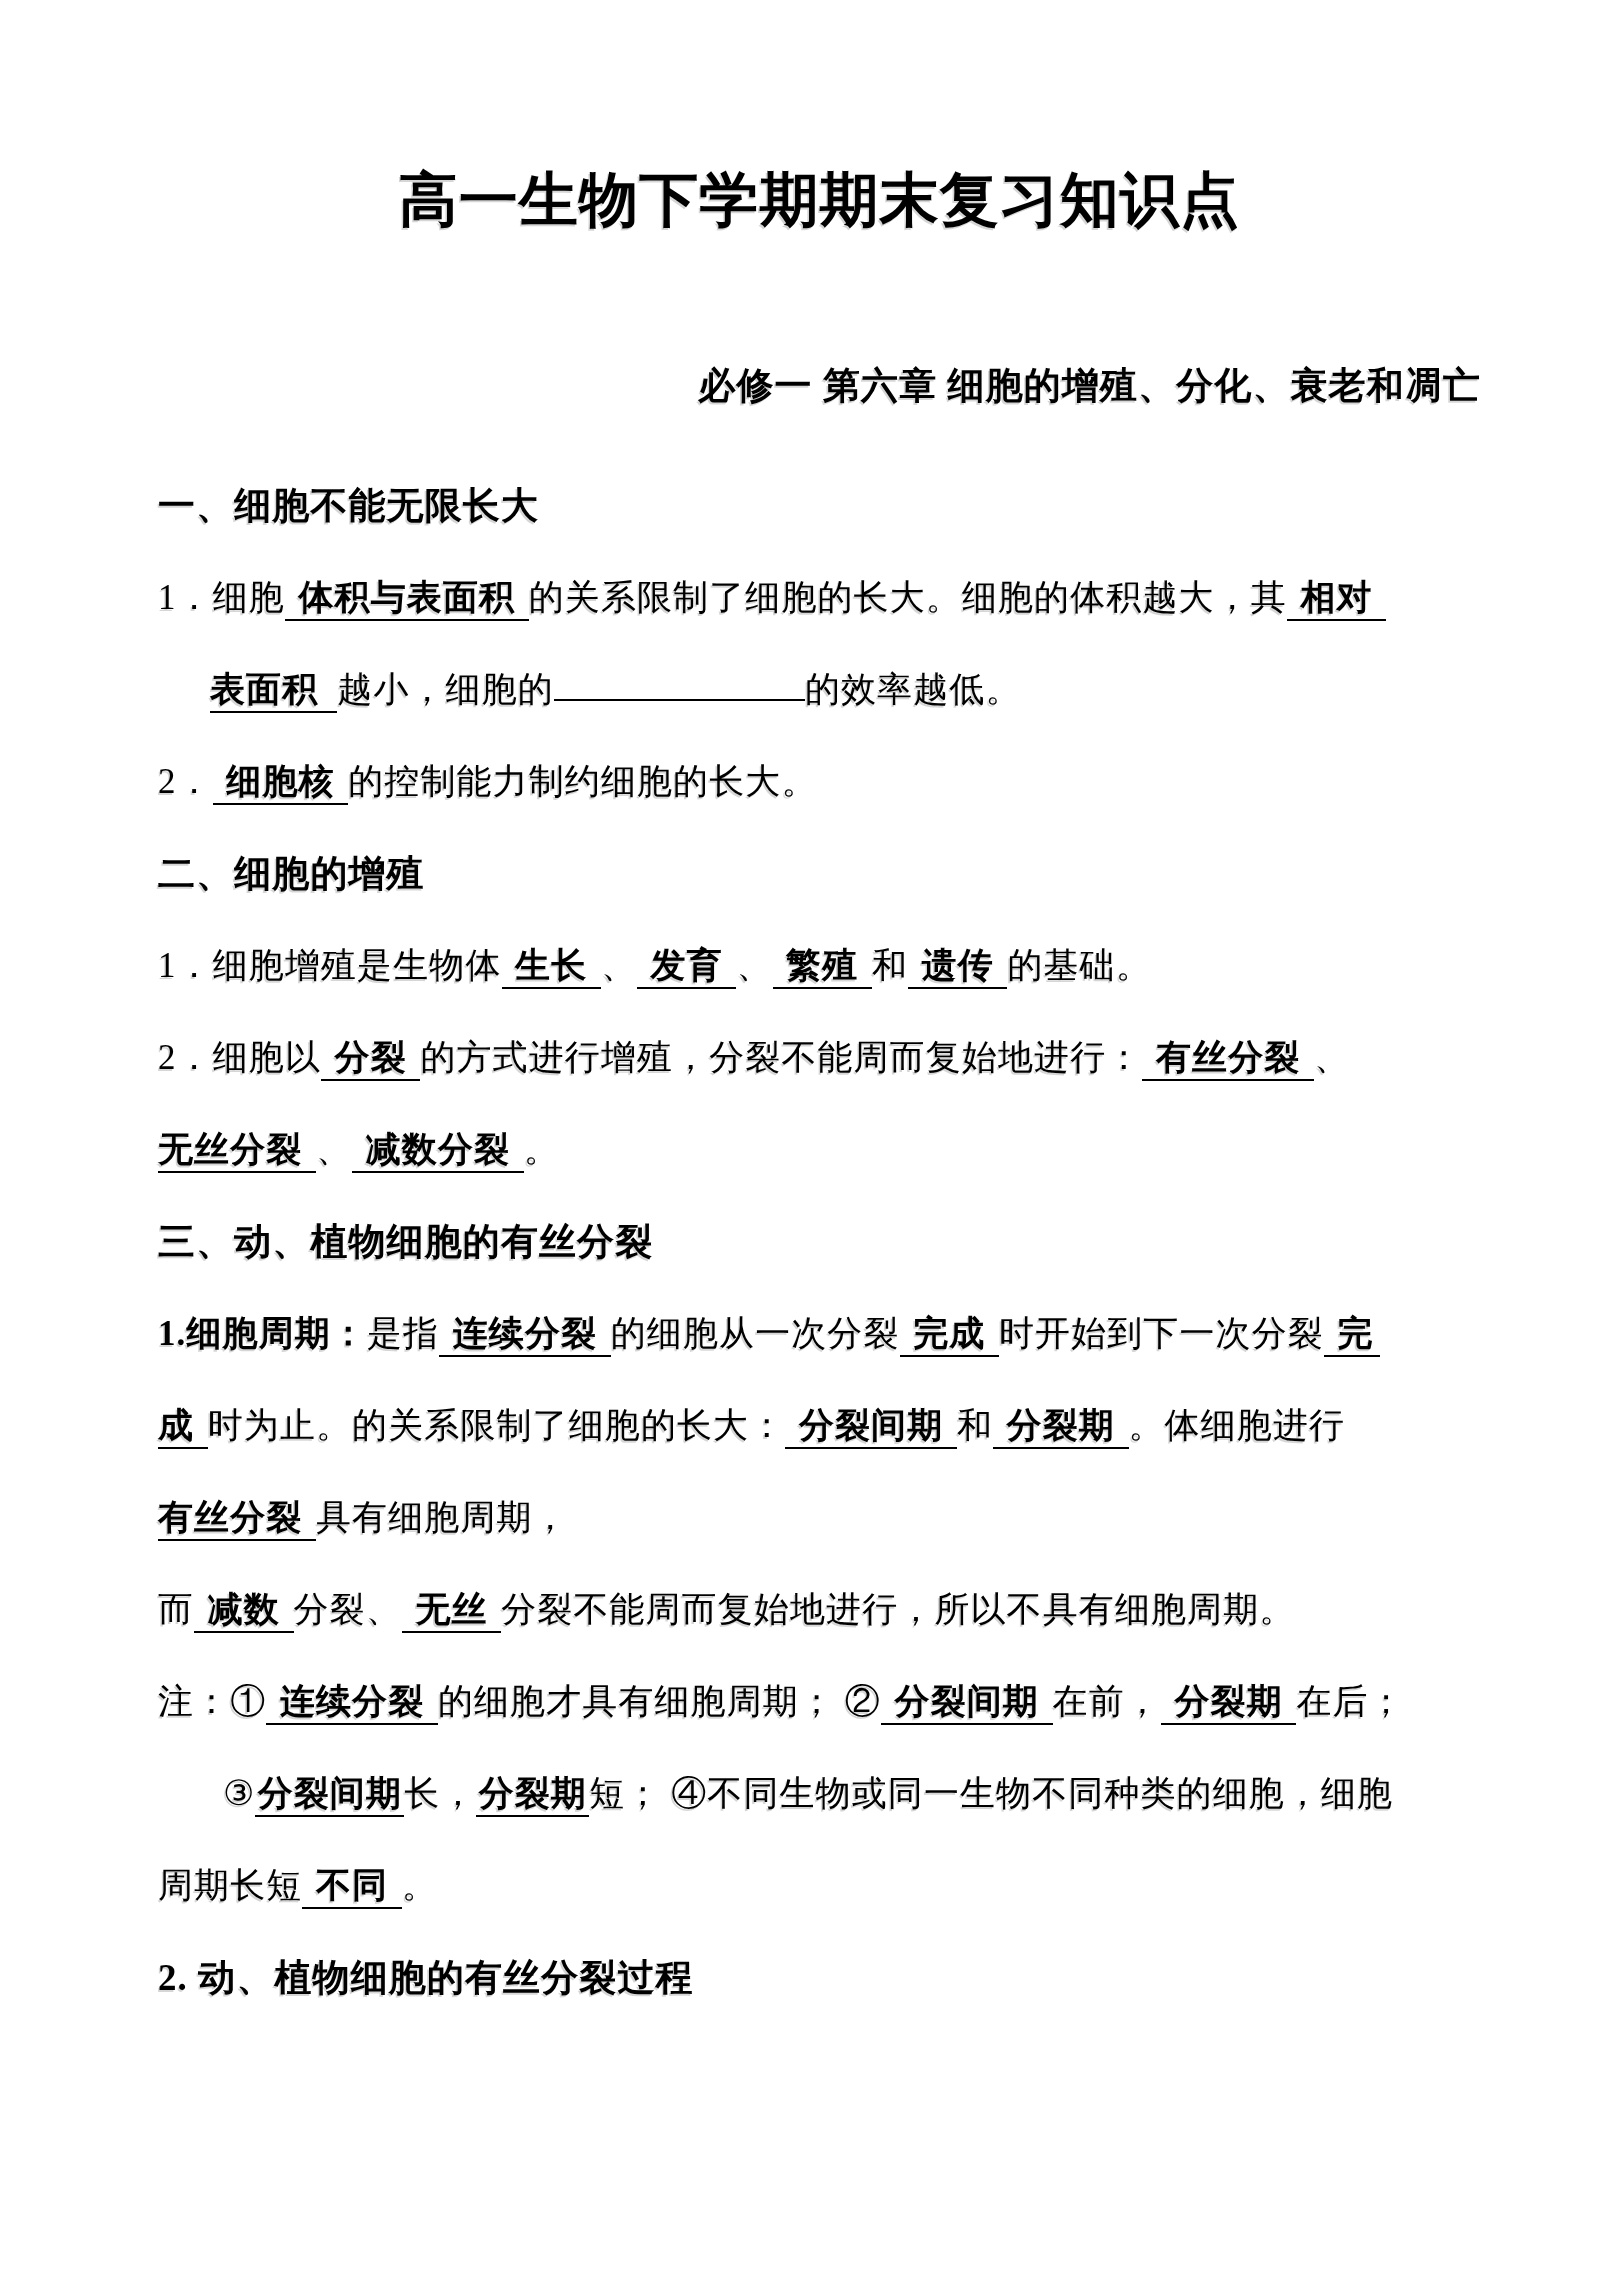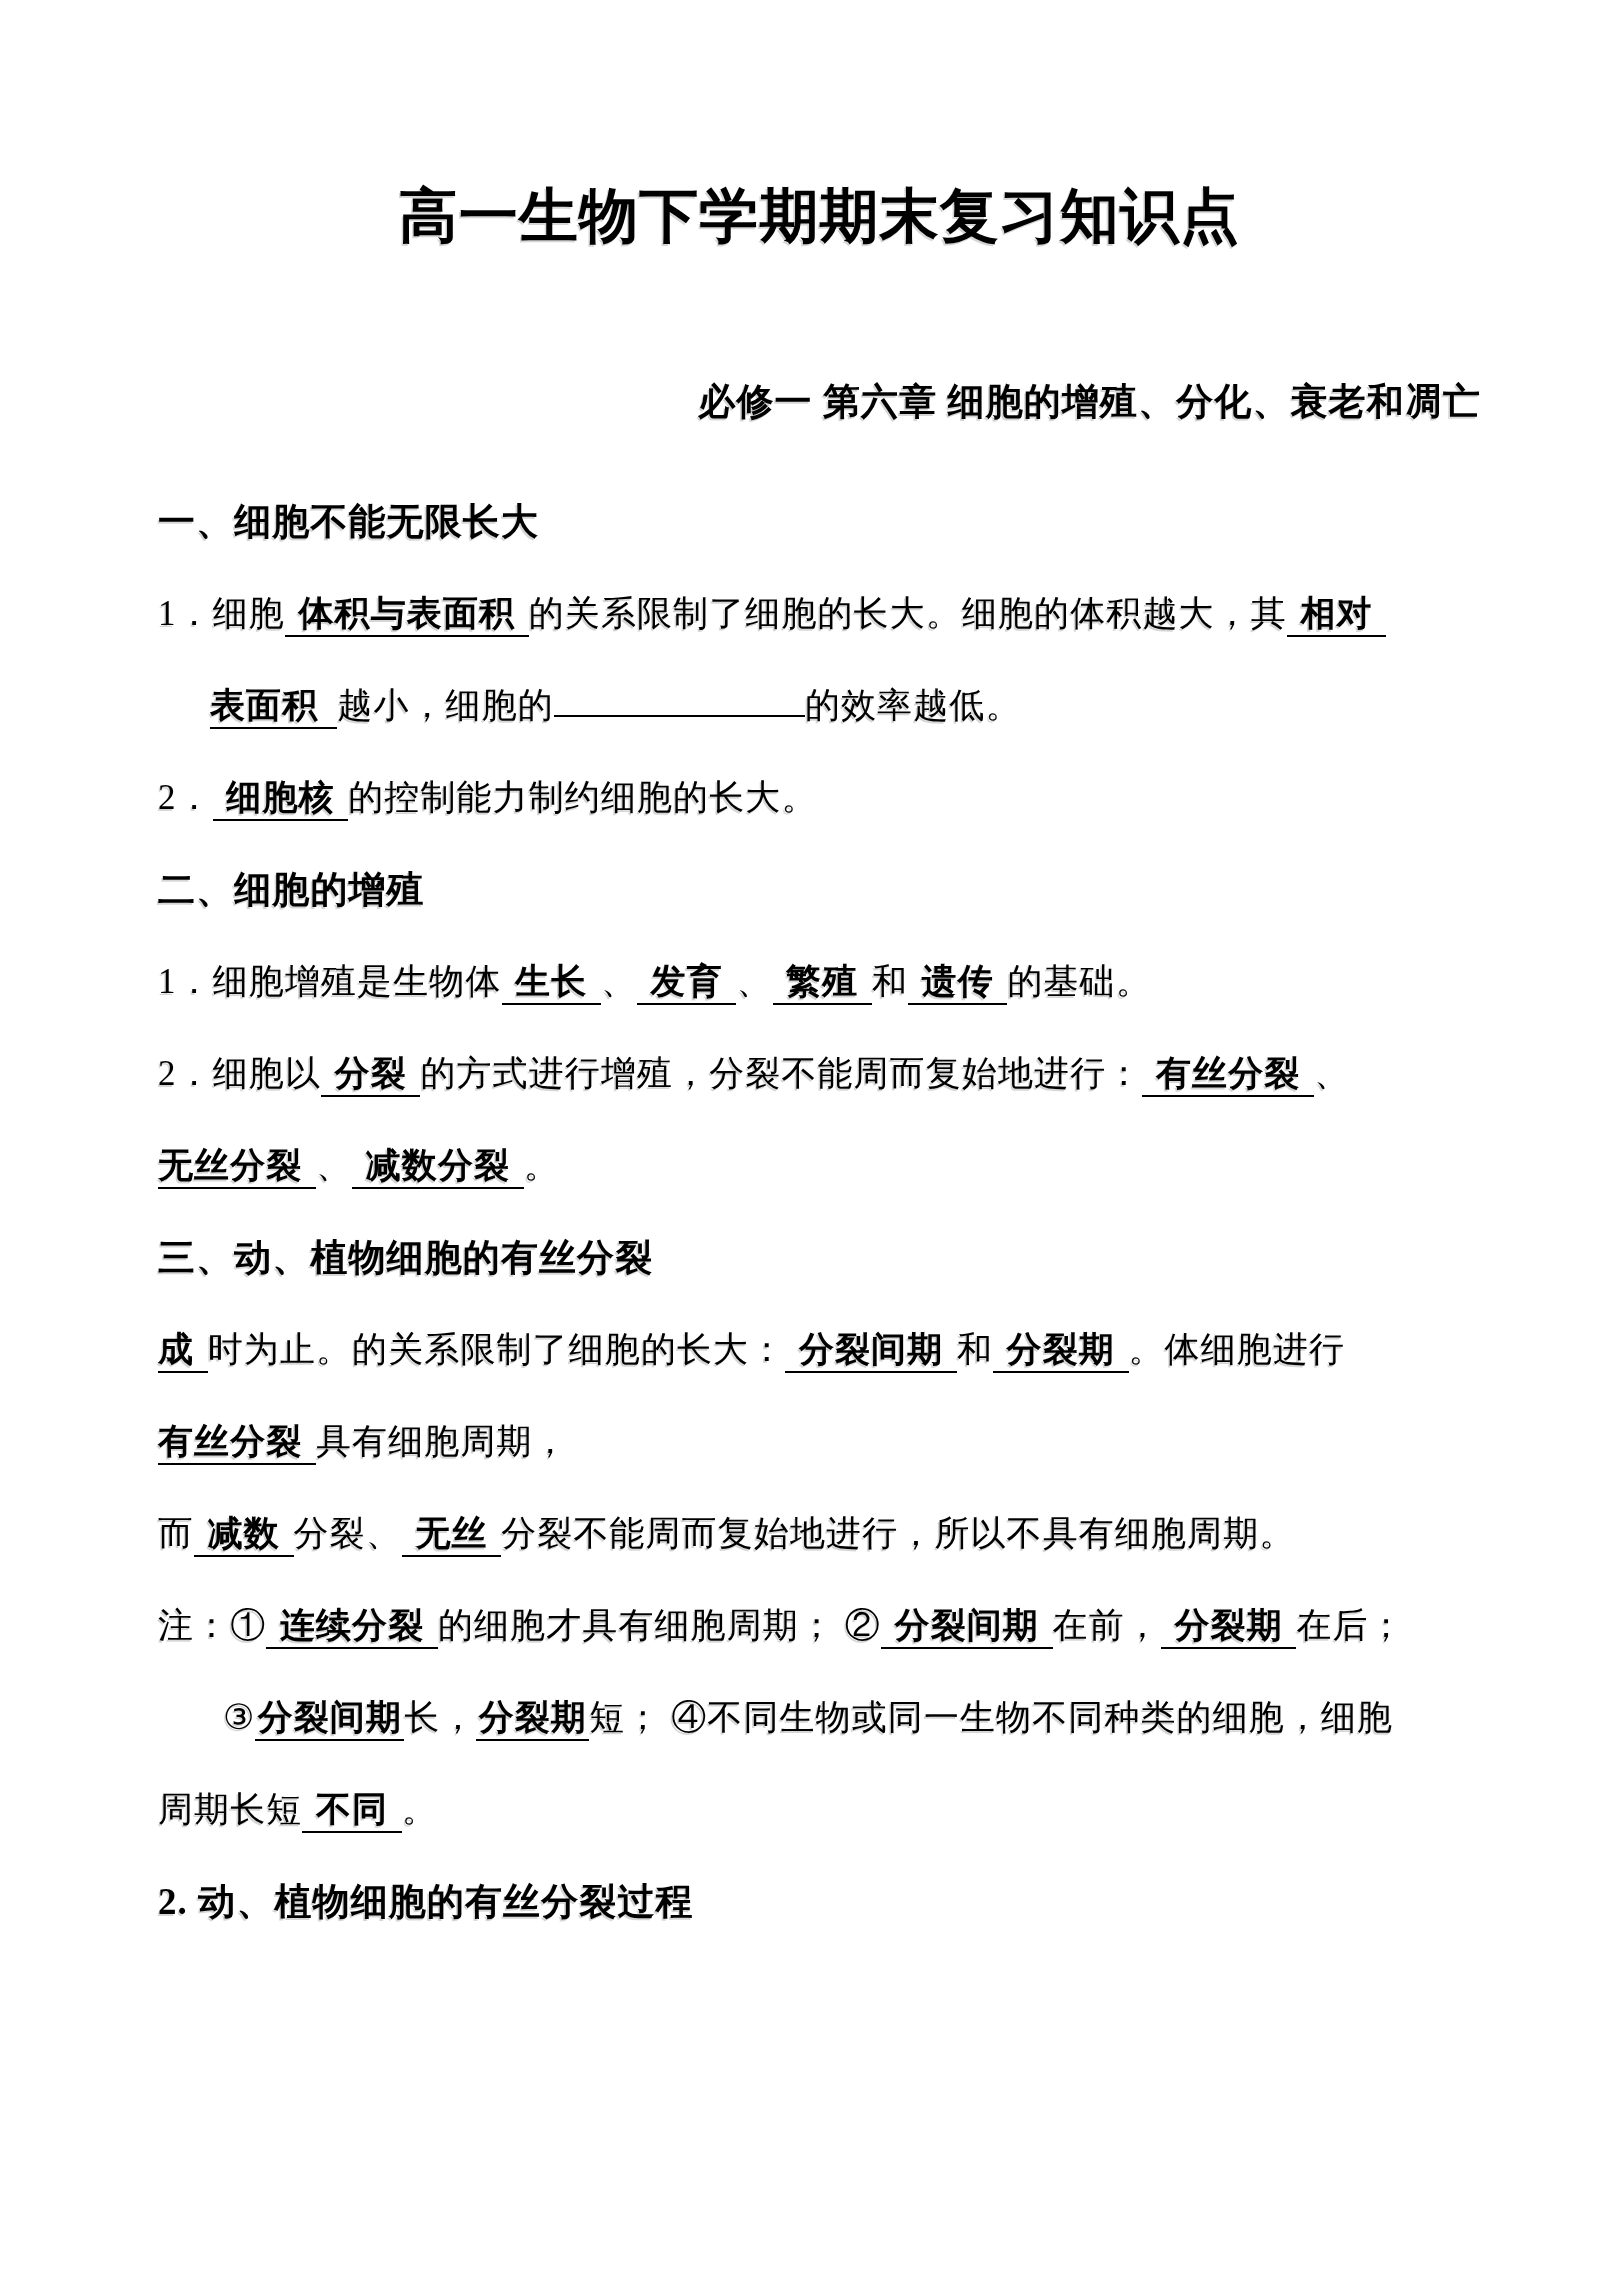--- a/index.html
+++ b/index.html
@@ -14,21 +14,21 @@
     background: #ffffff;
     overflow: hidden;
     font-family: "Liberation Serif", "DejaVu Serif", serif;
     color: #000;
   }
   .content {
     padding: 164px 142px 0 158px;
     text-shadow: -1.6px 1.6px 0 rgba(0,0,0,0.16);
   }
   .doc-title {
-    margin: 16px;
+    margin: 0;
     font-size: 59px;
     font-weight: bold;
     text-align: center;
     line-height: 1.25;
     letter-spacing: 1.1px;
     white-space: nowrap;
   }
   .doc-subtitle {
     margin: 123px 0 49px 0;
     font-size: 37px;
@@ -73,20 +73,21 @@
     <div class="doc-body">
         <div class="line heading"><span class="seg">一、细胞不能无限长大</span></div>
         <div class="line"><span class="seg">1．细胞</span><span class="seg ans">体积与表面积</span><span class="seg">的关系限制了细胞的长大。细胞的体积越大，其</span><span class="seg ans">相对</span></div>
         <div class="line" style="padding-left: 52px;"><span class="seg ans" style="padding-left: 0px; padding-right: 19px;">表面积</span><span class="seg">越小，细胞的</span><span class="seg blank" style="width: 251px;"></span><span class="seg">的效率越低。</span></div>
         <div class="line"><span class="seg">2．</span><span class="seg ans">细胞核</span><span class="seg">的控制能力制约细胞的长大。</span></div>
         <div class="line heading"><span class="seg">二、细胞的增殖</span></div>
         <div class="line"><span class="seg">1．细胞增殖是生物体</span><span class="seg ans">生长</span><span class="seg">、</span><span class="seg ans">发育</span><span class="seg">、</span><span class="seg ans">繁殖</span><span class="seg">和</span><span class="seg ans">遗传</span><span class="seg">的基础。</span></div>
         <div class="line"><span class="seg">2．细胞以</span><span class="seg ans">分裂</span><span class="seg">的方式进行增殖，分裂不能周而复始地进行：</span><span class="seg ans">有丝分裂</span><span class="seg">、</span></div>
         <div class="line"><span class="seg ans" style="padding-left: 0px;">无丝分裂</span><span class="seg">、</span><span class="seg ans">减数分裂</span><span class="seg">。</span></div>
         <div class="line heading"><span class="seg">三、动、植物细胞的有丝分裂</span></div>
+        <div class="line"><span class="seg bold">1.细胞周期：</span><span class="seg">是指</span><span class="seg ans">连续分裂</span><span class="seg">的细胞从一次分裂</span><span class="seg ans">完成</span><span class="seg">时开始到下一次分裂</span><span class="seg ans" style="padding-right: 6.5px;">完</span></div>
         <div class="line"><span class="seg ans" style="padding-left: 0px;">成</span><span class="seg">时为止。的关系限制了细胞的长大：</span><span class="seg ans">分裂间期</span><span class="seg">和</span><span class="seg ans">分裂期</span><span class="seg">。体细胞进行</span></div>
         <div class="line"><span class="seg ans" style="padding-left: 0px;">有丝分裂</span><span class="seg">具有细胞周期，</span></div>
         <div class="line"><span class="seg">而</span><span class="seg ans">减数</span><span class="seg">分裂、</span><span class="seg ans">无丝</span><span class="seg">分裂不能周而复始地进行，所以不具有细胞周期。</span></div>
         <div class="line"><span class="seg">注：①</span><span class="seg ans">连续分裂</span><span class="seg">的细胞才具有细胞周期； ②</span><span class="seg ans">分裂间期</span><span class="seg">在前，</span><span class="seg ans">分裂期</span><span class="seg">在后；</span></div>
         <div class="line" style="padding-left: 65px;"><span class="seg">③</span><span class="seg ans" style="padding-left: 2.2px; padding-right: 2.2px;">分裂间期</span><span class="seg">长，</span><span class="seg ans" style="padding-left: 2.2px; padding-right: 2.2px;">分裂期</span><span class="seg">短； ④不同生物或同一生物不同种类的细胞，细胞</span></div>
         <div class="line"><span class="seg">周期长短</span><span class="seg ans">不同</span><span class="seg">。</span></div>
         <div class="line heading"><span class="seg">2. 动、植物细胞的有丝分裂过程</span></div>
       </div>
   </div>
 </div>

